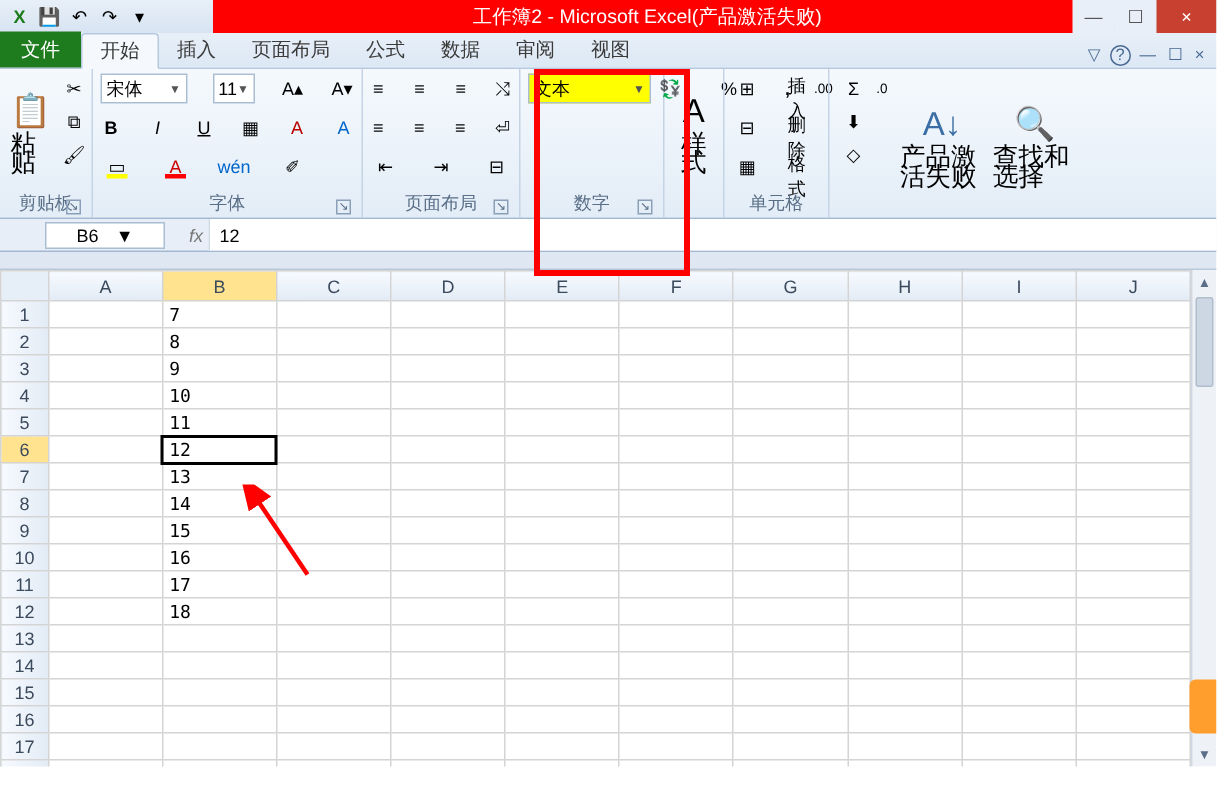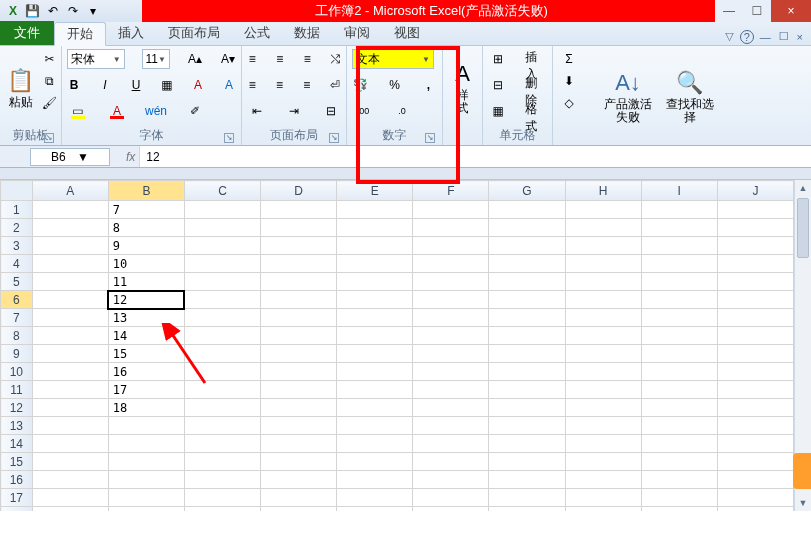--- a/index.html
+++ b/index.html
@@ -25,21 +25,21 @@
   .tabrow-right span { padding: 2px; }
 
   
   .ribbon { height: 100px; background: linear-gradient(#f5f9fd,#e3edf7); border-bottom: 1px solid #a3b8d1; display: flex; position: relative; }
   .group { border-right: 1px solid #c5d4e5; padding: 3px 5px 0 5px; display: flex; flex-direction: column; height: 100%; position: relative; }
   .group-body { flex: 1; display: flex; gap: 2px; }
   .group-label { height: 18px; text-align: center; font-size: 12px; color: #5a6f87; position: relative; }
   .group-label .launcher { position: absolute; right: 2px; bottom: 2px; width: 10px; height: 10px; border: 1px solid #8aa0b8; font-size: 8px; line-height: 8px; color: #5a6f87; }
   .bigbtn { width: 40px; display: flex; flex-direction: column; align-items: center; justify-content: center; gap: 2px; padding: 2px; }
   .bigbtn .ico { font-size: 22px; }
-  .bigbtn .lbl { font-size: 12px; text-align: center; line-height: 13px; }
+  .bigbtn .lbl { font-size: 17px; text-align: left; line-height: 13px; }
   .ctl-row { display: flex; gap: 17px; margin-bottom: 2px; height: 22px; }
   .ctl { width: 22px; height: 20px; display: flex; align-items: center; justify-content: center; font-size: 12px; border: 1px solid transparent; }
   .combo { height: 20px; border: 1px solid #a9bdd3; background: #fff; font-size: 12px; padding: 0 3px; display: flex; align-items: center; justify-content: space-between; }
   .combo .dd { font-size: 8px; color: #555; }
   .combo.yellow { background: #ffff00; }
   .small-stack { display: flex; flex-direction: column; gap: 2px; }
   .red-box { position: absolute; left: 356px; top: 46px; width: 104px; height: 138px; border: 4px solid #ff0000; pointer-events: none; z-index: 50; }
 
   
   .fbar { height: 22px; background: #e7eef7; border-bottom: 1px solid #a3b8d1; display: flex; align-items: stretch; }
@@ -174,21 +174,21 @@
       <div class="ctl-row">
         <span class="ctl">⇤</span>
         <span class="ctl">⇥</span>
         <span class="ctl">⊟</span>
       </div>
     </div>
     <div class="group-label"><span>页面布局</span><span class="launcher">↘</span></div>
   </div>
 
   <div class="group" style="width:96px">
-    <div class="group-body" style="flex-direction:column">
+    <div class="group-body" style="flex-direction:row">
       <div class="ctl-row">
         <div class="combo yellow" style="width:82px">
             <span>文本</span>
             <span class="dd">▼</span>
           </div>
       </div>
       <div class="ctl-row">
         <span class="ctl">💱</span>
         <span class="ctl">%</span>
         <span class="ctl" style="font-weight:bold">,</span>

